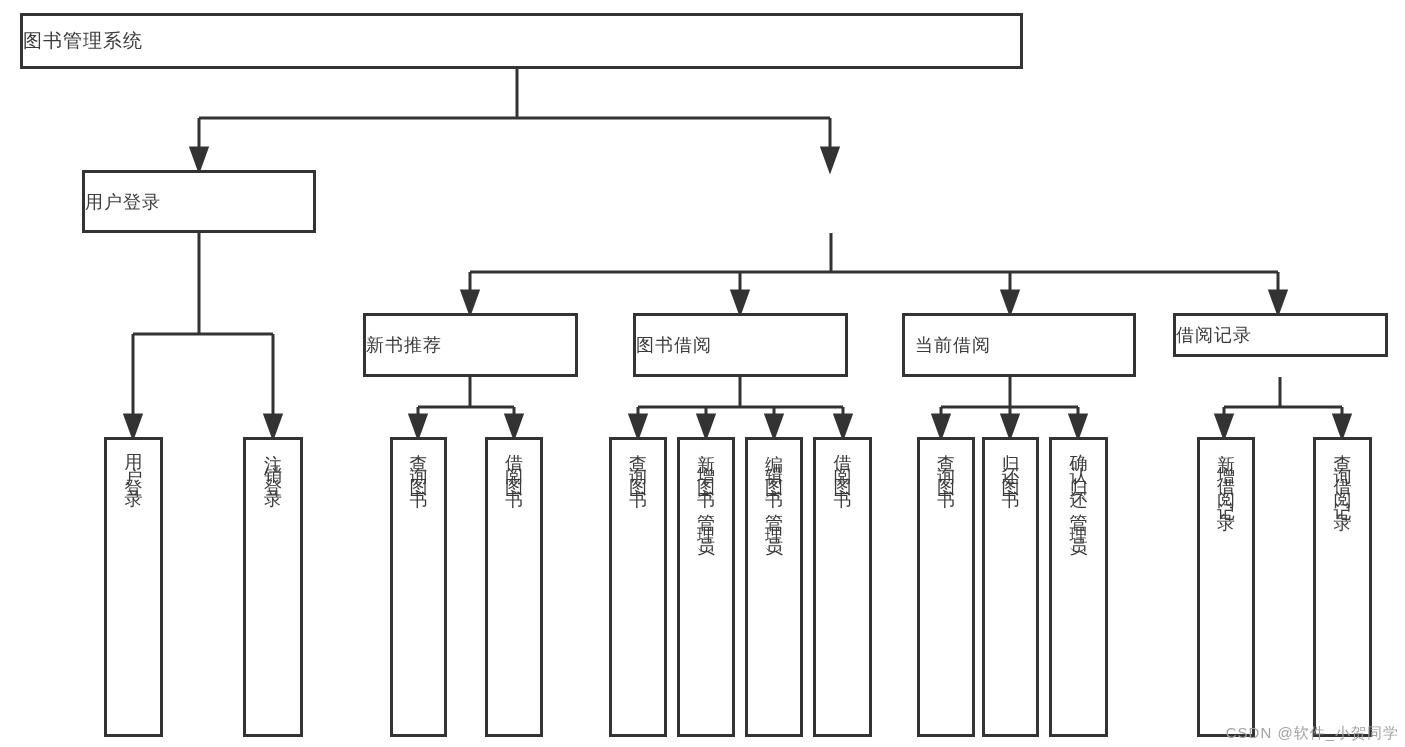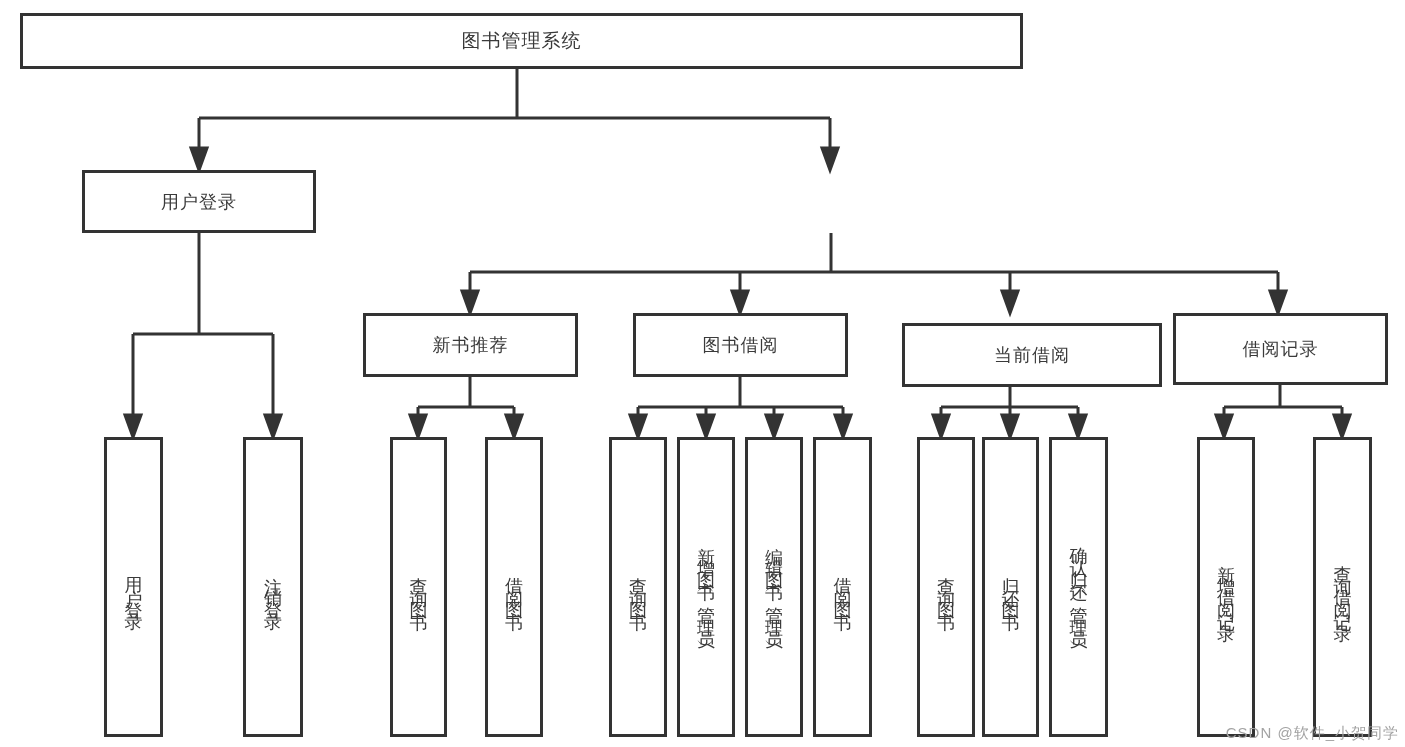--- a/index.html
+++ b/index.html
@@ -23,21 +23,21 @@
     height: 747px;
     pointer-events: none;
   }
   .box {
     position: absolute;
     box-sizing: border-box;
     border: 3px solid #333333;
     background: #ffffff;
     display: flex;
     align-items: center;
-    justify-content: center;
+    justify-content: flex-start;
     color: #3a3a3a;
     text-align: center;
   }
   .h-box {
     font-size: 18px;
     letter-spacing: 1px;
     white-space: nowrap;
   }
   .root-box {
     font-size: 19px;
@@ -126,24 +126,24 @@
   <div class="box h-box" style="left:82px; top:170px; width:234px; height:63px;">
     <span>用户登录</span>
   </div>
 
   <div class="box h-box" style="left:633px; top:313px; width:215px; height:64px;">
     <span>图书借阅</span>
   </div>
   <div class="box h-box" style="left:363px; top:313px; width:215px; height:64px;">
     <span>新书推荐</span>
   </div>
-  <div class="box h-box" style="left:902px; top:323px; width:260px; height:64px;">
+  <div class="box h-box" style="left:902px; top:313px; width:234px; height:64px;padding-left:10px;">
     <span>当前借阅</span>
   </div>
-  <div class="box h-box" style="left:1173px; top:313px; width:215px; height:72px;">
+  <div class="box h-box" style="left:1173px; top:313px; width:215px; height:44px;">
     <span>借阅记录</span>
   </div>
 
   <div class="box v-box" style="left:104px; top:437px; width:59px; height:300px;">
     <span>用户登录</span>
   </div>
   <div class="box v-box" style="left:243px; top:437px; width:60px; height:300px;">
     <span>注销登录</span>
   </div>
 

